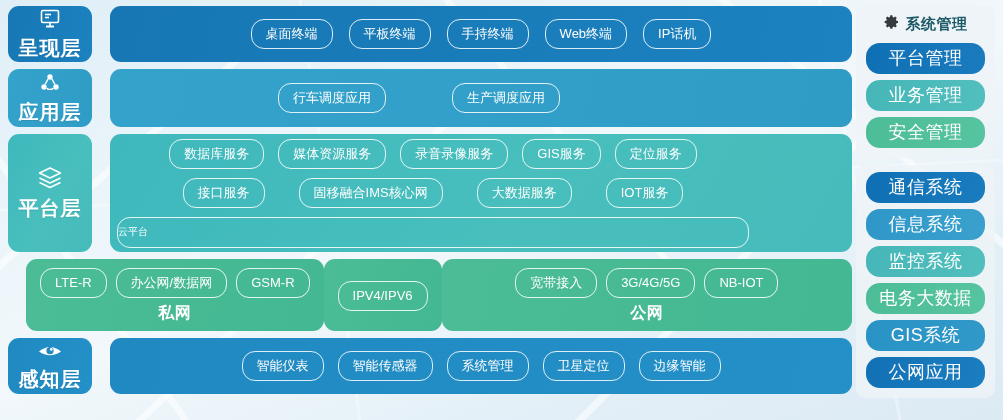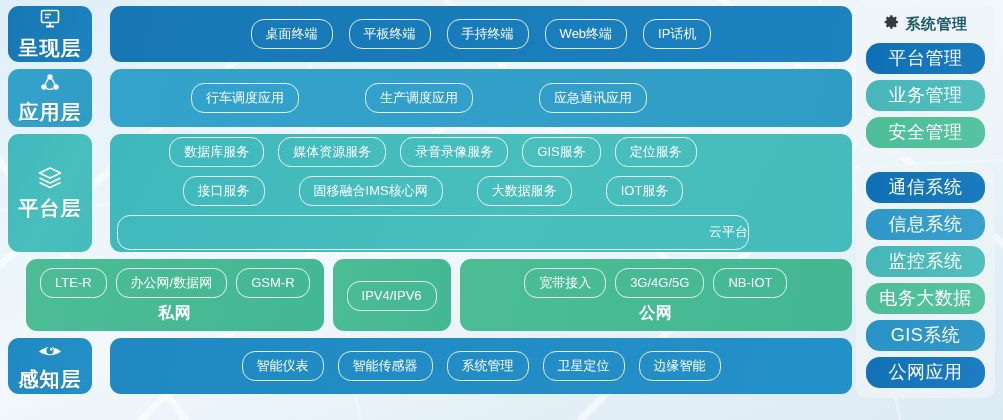--- a/index.html
+++ b/index.html
@@ -76,32 +76,31 @@
   .c-app     { background: linear-gradient(100deg,#34a3cc 0%,#2f9cc6 100%); }
   .c-plat    { background: linear-gradient(120deg,#3fb8bd 0%,#48bfbd 55%,#45bcbb 100%); }
   .c-bearer  { background: linear-gradient(100deg,#4bbc96 0%,#43b892 100%); }
   .c-sense   { background: linear-gradient(100deg,#2089c2 0%,#2490c8 100%); }
 
   .plat-stack { display: flex; flex-direction: column; gap: 9px; width: 100%; align-items: center; }
   .cloud-bar {
     width: 632px;
     border: 1px solid rgba(255,255,255,.85);
     border-radius: 13px;
-    color: #fff; font-size: 13px;
-    text-align: right;
+    color: #fff; font-size: 10px;
+    text-align: left;
     padding: 7px 0 8px;
   }
 
   
   .bearer-body {
     flex-direction: row !important;
     justify-content: flex-start !important;
     align-items: stretch !important;
     background: transparent !important;
-    gap: 9px;
     border-radius: 0;
     text-align: right;
   }
   .bearer-group {
     border-radius: 11px;
     background: linear-gradient(100deg,#4bbc96 0%,#43b892 100%);
     display: flex; flex-direction: column;
     align-items: center; justify-content: center;
     padding: 8px 14px 6px;
     gap: 5px;
@@ -209,21 +208,20 @@
             <path d="M14 8 L16.8 13.3"></path>
             <path d="M8.7 17.3 Q12 19.4 15.3 17.3"></path>
           </svg>
         </span>
         <span class="tag-label">应用层</span>
       </div>
       <div class="layer-body c-app">
         <div class="pill-row" style="gap:66px; transform:translateX(-62px);">
           <span class="pill">行车调度应用</span>
           <span class="pill">生产调度应用</span>
-          <span class="pill">应急通讯应用</span>
         </div>
       </div>
     </div>
 
     <div class="layer-row row-plat">
       <div class="layer-tag c-plat">
         <span class="tag-icon">
           <svg width="28" height="26" viewBox="0 0 28 26" fill="none" stroke="#fff" stroke-width="1.5" stroke-linejoin="round">
             <path d="M14 3 L24.5 8 L14 13 L3.5 8 Z"></path>
             <path d="M3.5 13 L14 18 L24.5 13"></path>

